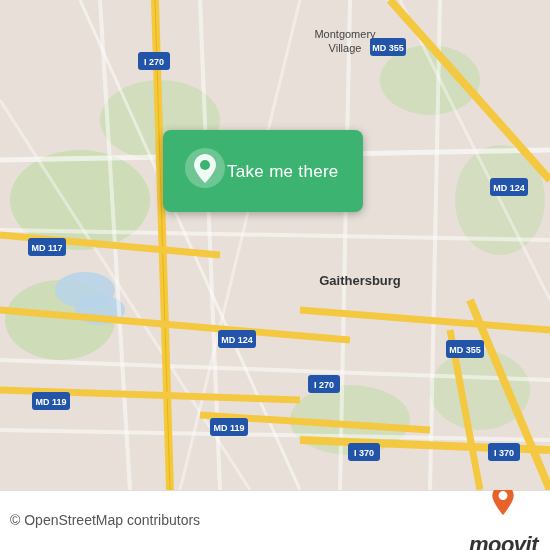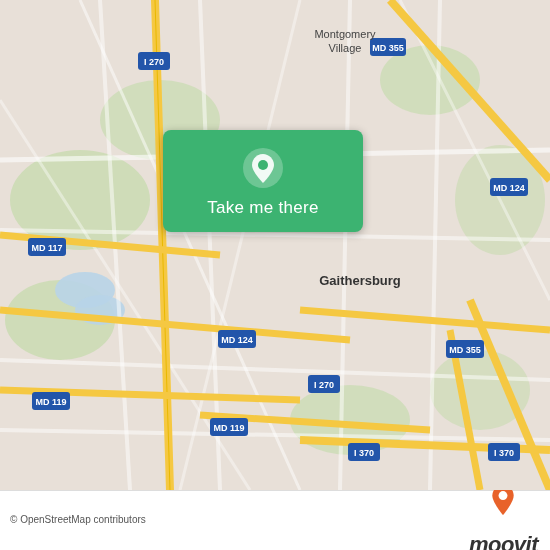--- a/index.html
+++ b/index.html
@@ -23,21 +23,21 @@
 
     
     #cta-button {
       position: absolute;
       top: 130px;
       left: 163px;
       width: 200px;
       background-color: #3cb371;
       border-radius: 8px;
       display: flex;
-      flex-direction: column;
+      flex-direction: row;
       align-items: center;
       padding: 16px 20px 14px;
       cursor: pointer;
       box-shadow: 0 2px 8px rgba(0,0,0,0.3);
       border: none;
     }
 
     #cta-button .pin-icon {
       width: 44px;
       height: 44px;
@@ -62,21 +62,21 @@
       justify-content: space-between;
       padding: 0 12px 0 10px;
     }
 
     #bottom-bar .left-section {
       display: flex;
       flex-direction: column;
     }
 
     #bottom-bar .osm-credit {
-      font-size: 10px;
+      font-size: 14px;
       color: #555;
       margin-bottom: 2px;
     }
 
     #bottom-bar .location-title {
       font-size: 14px;
       color: #222;
       font-weight: 400;
     }
 

